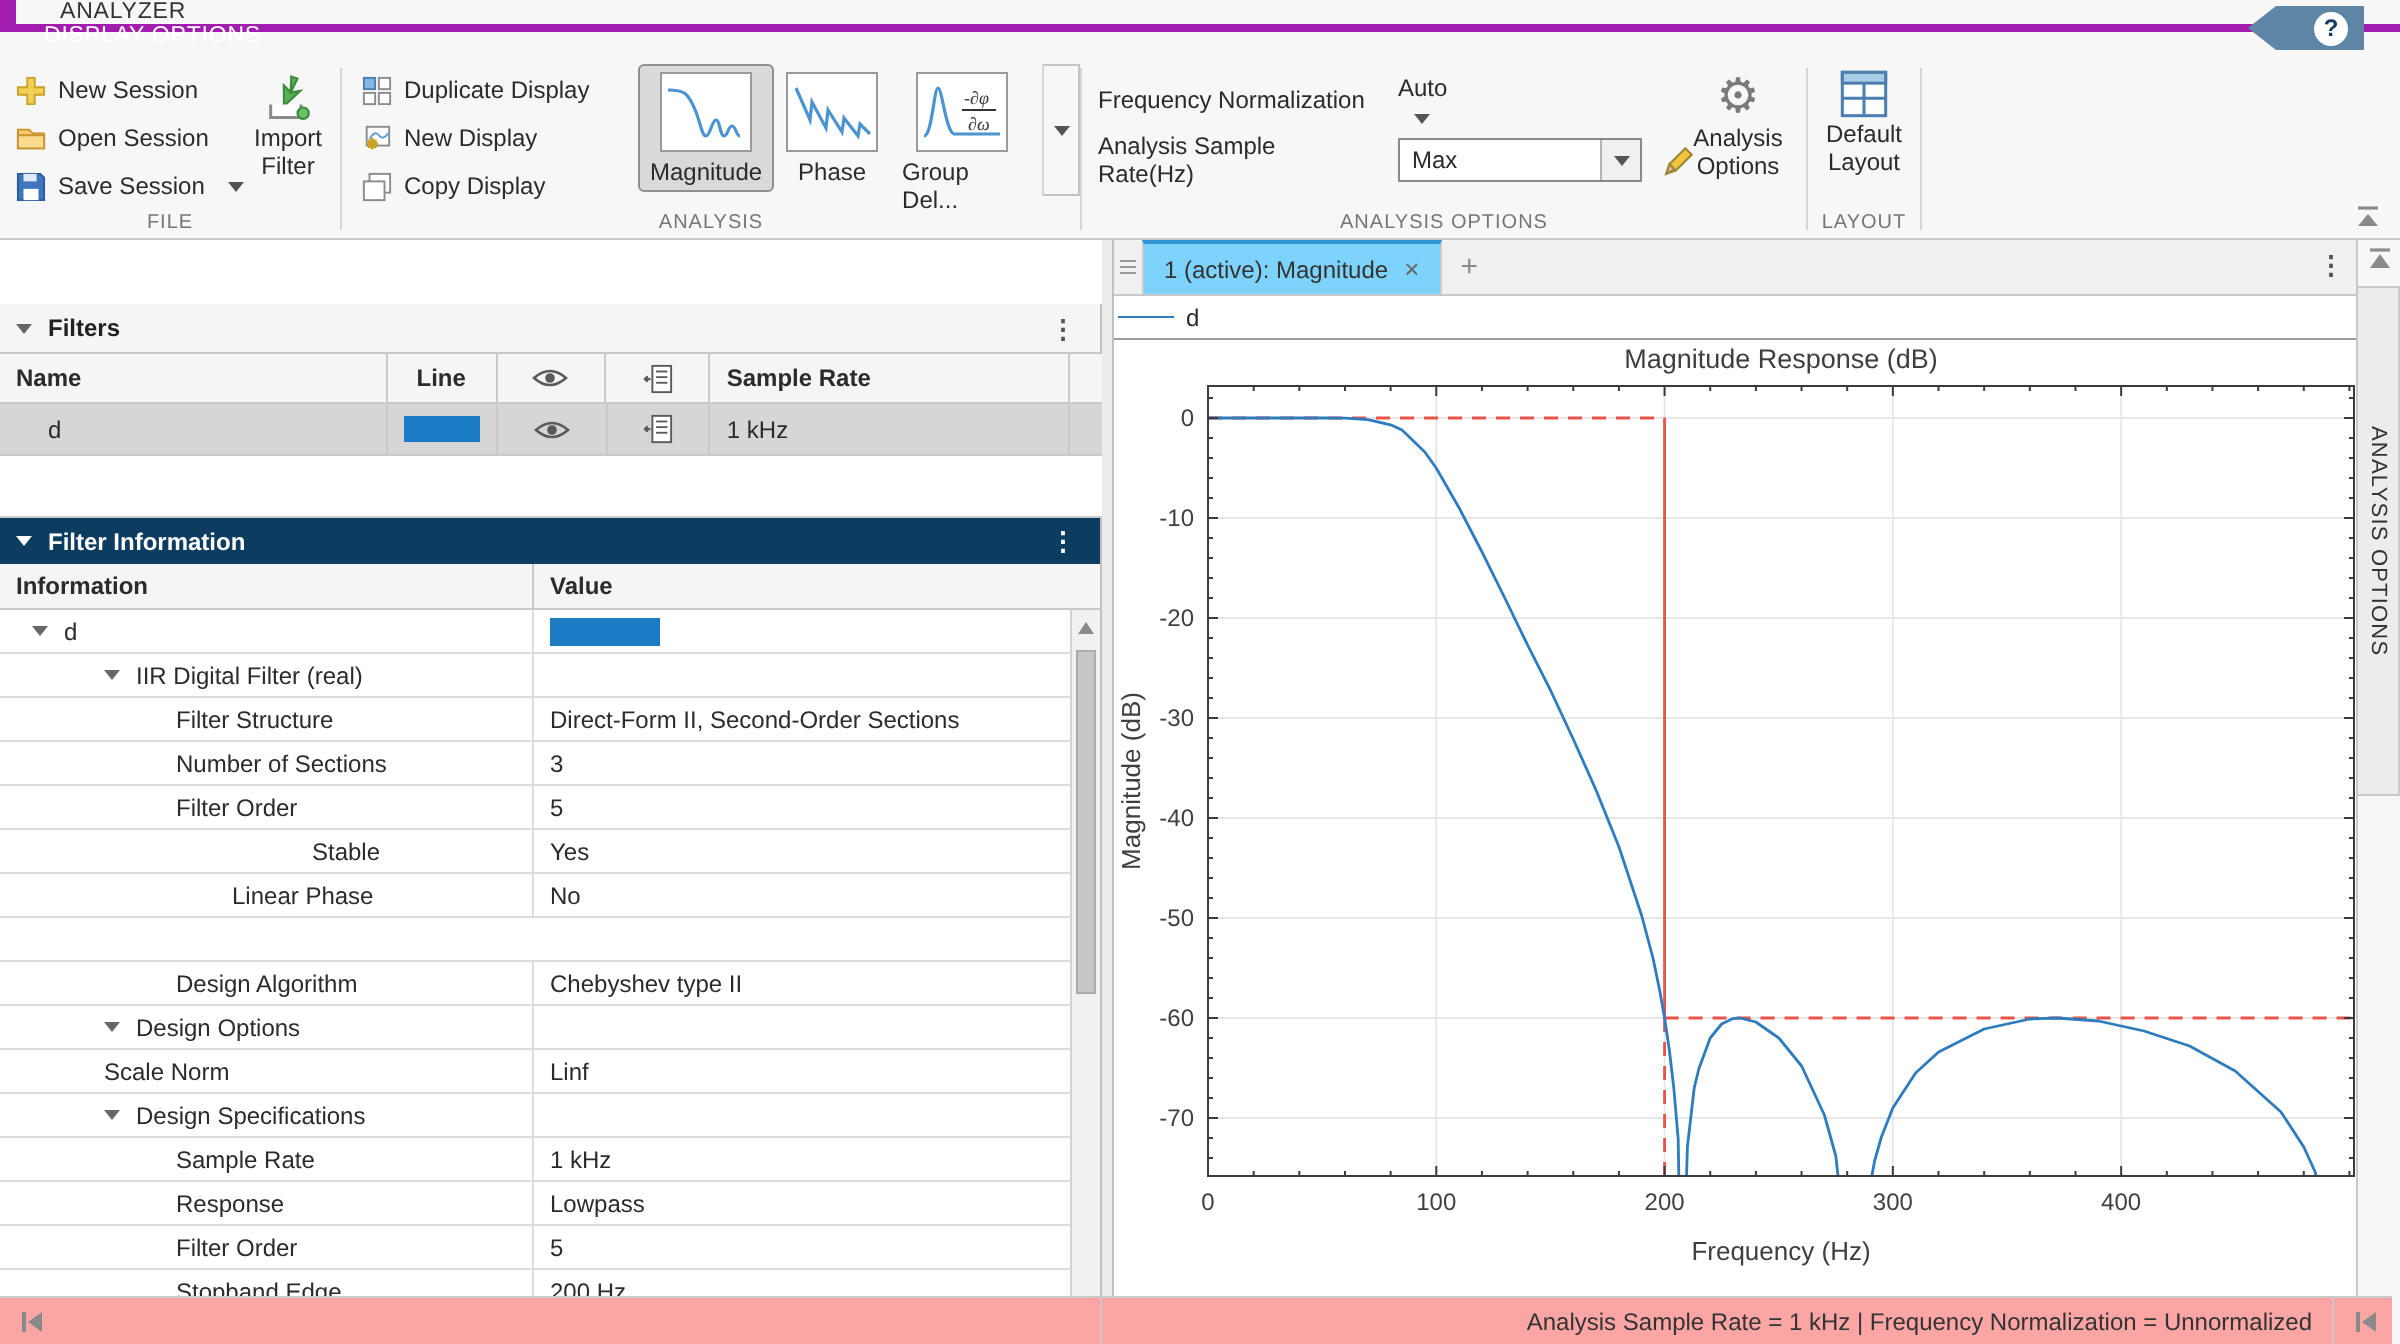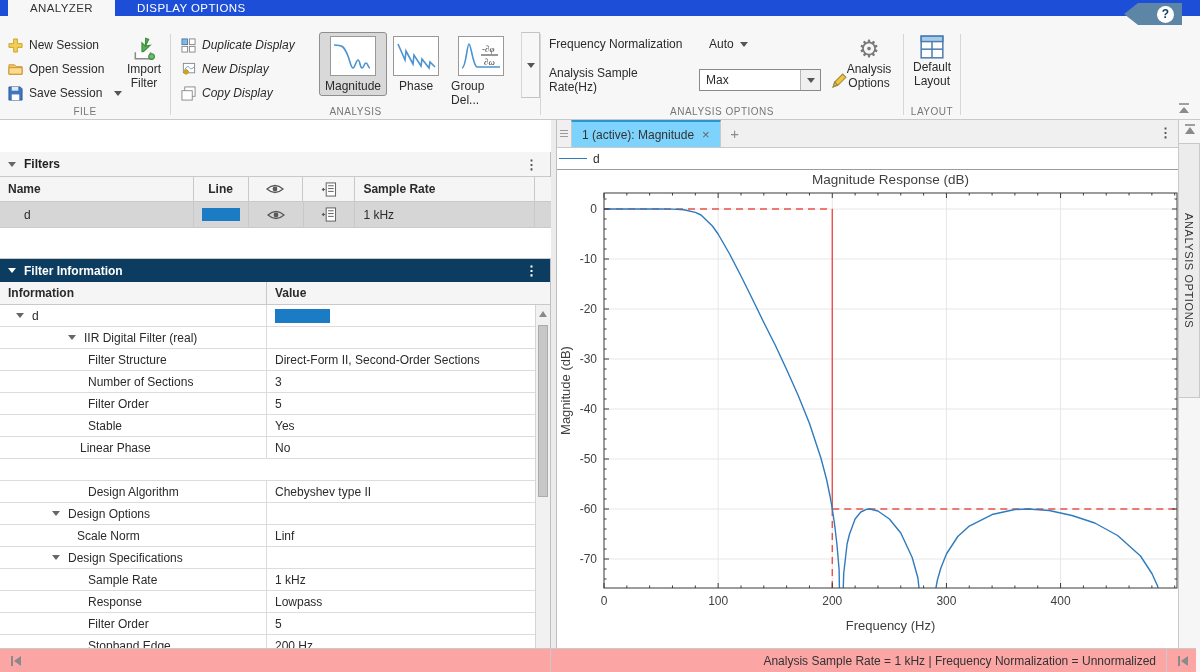--- a/index.html
+++ b/index.html
@@ -1,20 +1,20 @@
 <!DOCTYPE html>
 <html><head>
 <meta charset="utf-8">
 <style>
   * { margin:0; padding:0; box-sizing:border-box; }
   html,body { width:1200px; height:672px; overflow:hidden; }
   body { font-family:"Liberation Sans", sans-serif; font-size:12px; color:#2b2b2b; background:#f7f7f7; position:relative; }
 
   
-  .tabbar { position:absolute; left:0; top:0; width:1200px; height:16px; background:#1d4ed8; display:flex; align-items:stretch; }
+  .tabbar { position:absolute; left:0; top:0; width:1200px; height:16px; background:#a21caf; display:flex; align-items:stretch;flex-direction:column; }
   .app-tab { padding:0 22px; display:flex; align-items:center; font-size:11.5px; letter-spacing:.4px; color:#ffffff; cursor:default; }
   .app-tab.active { background:#f7f7f7; color:#333; margin-left:8px; }
   .help-badge { position:absolute; right:18px; top:3px; width:58px; height:22px; background:#5d85a6; clip-path:polygon(14px 0,100% 0,100% 100%,14px 100%,0 50%); display:flex; align-items:center; justify-content:flex-end; padding-right:8px; }
   .help-circle { width:17px; height:17px; border-radius:50%; background:#fff; color:#123c5f; font-weight:bold; font-size:12px; display:flex; align-items:center; justify-content:center; }
 
   
   .ribbon { position:absolute; left:0; top:28px; width:1200px; height:92px; background:#f7f7f7; border-bottom:1px solid #c9c9c9; }
   .rsec { position:absolute; top:0; height:100%; }
   .rsec-label { position:absolute; bottom:2px; left:0; right:0; text-align:center; font-size:10px; color:#767676; letter-spacing:.5px; }
   .rsep { position:absolute; top:6px; bottom:4px; width:1px; background:#d6d6d6; }
@@ -146,21 +146,21 @@
         <circle cx="19" cy="19" r="2.6" fill="#6abf69" stroke="#3b8b3b"></circle>
       </svg>
       <span>Import</span>
       <span>Filter</span>
     </div>
     <div class="rsec-label">FILE</div>
   </div>
   <div class="rsep" style="left:170px;"></div>
 
   <div class="rsec" style="left:171px;width:369px;">
-    <div style="position:absolute;left:6px;top:5px;font-style:italic;">
+    <div style="position:absolute;left:6px;top:5px;">
       <div class="rb-row">
         <svg width="15" height="15" viewBox="0 0 16 16">
             <rect x="1" y="1" width="6" height="6" fill="#86b6e2" stroke="#4a7dad"></rect>
             <rect x="9" y="1" width="6" height="6" fill="#fff" stroke="#8a8a8a"></rect>
             <rect x="1" y="9" width="6" height="6" fill="#fff" stroke="#8a8a8a"></rect>
             <rect x="9" y="9" width="6" height="6" fill="#fff" stroke="#8a8a8a"></rect>
           </svg>
         <span>Duplicate Display</span>
       </div>
       <div class="rb-row">
@@ -209,23 +209,23 @@
       </div>
       <div class="gal-drop">
           <span class="caret"></span>
         </div>
     </div>
     <div class="rsec-label">ANALYSIS</div>
   </div>
   <div class="rsep" style="left:540px;"></div>
 
   <div class="rsec" style="left:541px;width:362px;">
-    <div style="position:absolute;left:8px;top:9px;display:flex;align-items:center;gap:10px;">
+    <div style="position:absolute;left:8px;top:9px;display:flex;align-items:center;">
       <span style="width:140px;">Frequency Normalization</span>
-      <span style="display:flex;align-items:center;gap:6px;margin-left:10px;">
+      <span style="display:flex;align-items:center;gap:6px;margin-left:10px;flex-direction:column;">
         <span>Auto</span>
         <span class="caret"></span>
       </span>
     </div>
     <div style="position:absolute;left:8px;top:38px;display:flex;align-items:center;gap:10px;">
       <span style="width:140px;">Analysis Sample Rate(Hz)</span>
       <span class="combo">
         <span class="combo-val">Max</span>
         <span class="combo-btn">
             <span class="caret"></span>
@@ -335,21 +335,21 @@
       <div class="irow">
           <div class="ic-label" style="padding-left: 16px;">
             <span class="tri"></span>
             <span>d</span>
           </div>
           <div class="ic-value">
             <span class="swatch2" style="background: rgb(27, 123, 196);"></span>
           </div>
         </div>
         <div class="irow">
-          <div class="ic-label" style="padding-left: 68px;">
+          <div class="ic-label" style="padding-left: 52px;">
             <span class="tri"></span>
             <span>IIR Digital Filter (real)</span>
           </div>
           <div class="ic-value">
             <span></span>
           </div>
         </div>
         <div class="irow">
           <div class="ic-label" style="padding-left: 88px;">
             <span>Filter Structure</span>
@@ -368,29 +368,29 @@
         </div>
         <div class="irow">
           <div class="ic-label" style="padding-left: 88px;">
             <span>Filter Order</span>
           </div>
           <div class="ic-value">
             <span>5</span>
           </div>
         </div>
         <div class="irow">
-          <div class="ic-label" style="padding-left: 88px;">
+          <div class="ic-label" style="padding-left: 88px; justify-content: center;">
             <span>Stable</span>
           </div>
           <div class="ic-value">
             <span>Yes</span>
           </div>
         </div>
         <div class="irow">
-          <div class="ic-label" style="padding-left: 80px;">
+          <div class="ic-label" style="padding-left: 116px;">
             <span>Linear Phase</span>
           </div>
           <div class="ic-value">
             <span>No</span>
           </div>
         </div>
         <div class="irow">
           <div class="ic-value">
             <span></span>
           </div>
@@ -406,21 +406,21 @@
         <div class="irow">
           <div class="ic-label" style="padding-left: 52px;">
             <span class="tri"></span>
             <span>Design Options</span>
           </div>
           <div class="ic-value">
             <span></span>
           </div>
         </div>
         <div class="irow">
-          <div class="ic-label" style="padding-left: 77px;">
+          <div class="ic-label" style="padding-left: 52px;">
             <span>Scale Norm</span>
           </div>
           <div class="ic-value">
             <span>Linf</span>
           </div>
         </div>
         <div class="irow">
           <div class="ic-label" style="padding-left: 52px;">
             <span class="tri"></span>
             <span>Design Specifications</span>

